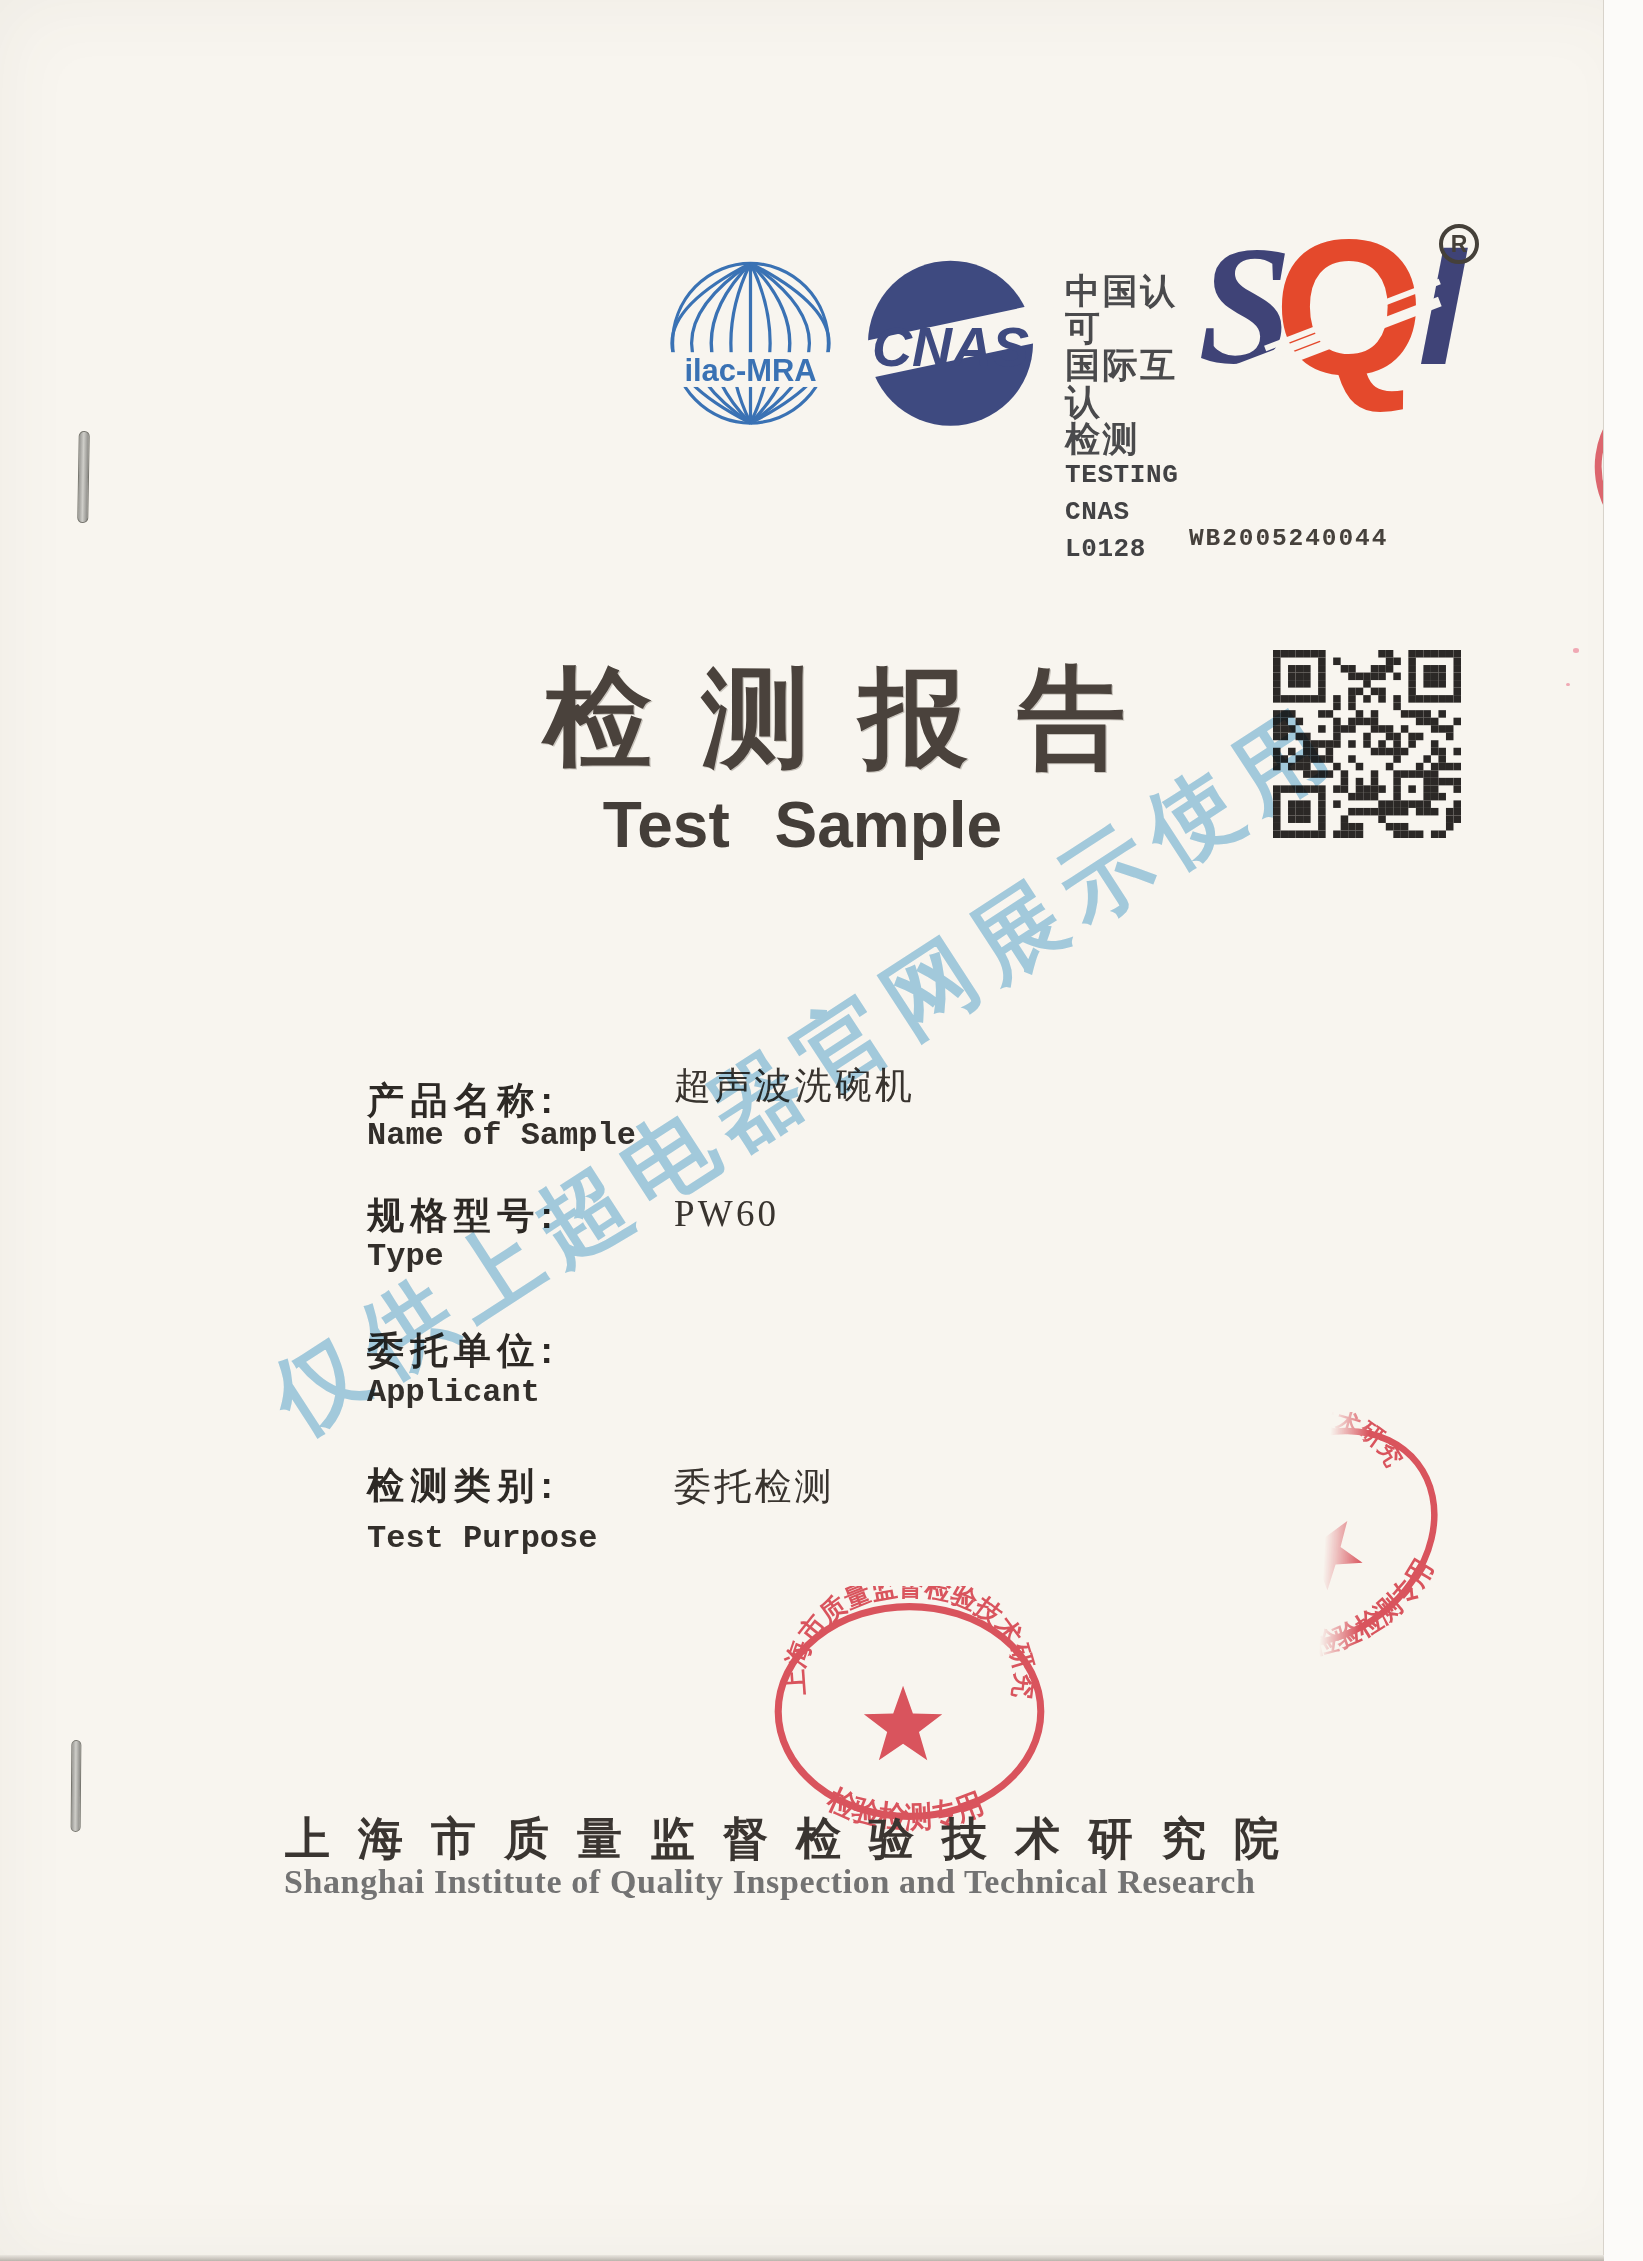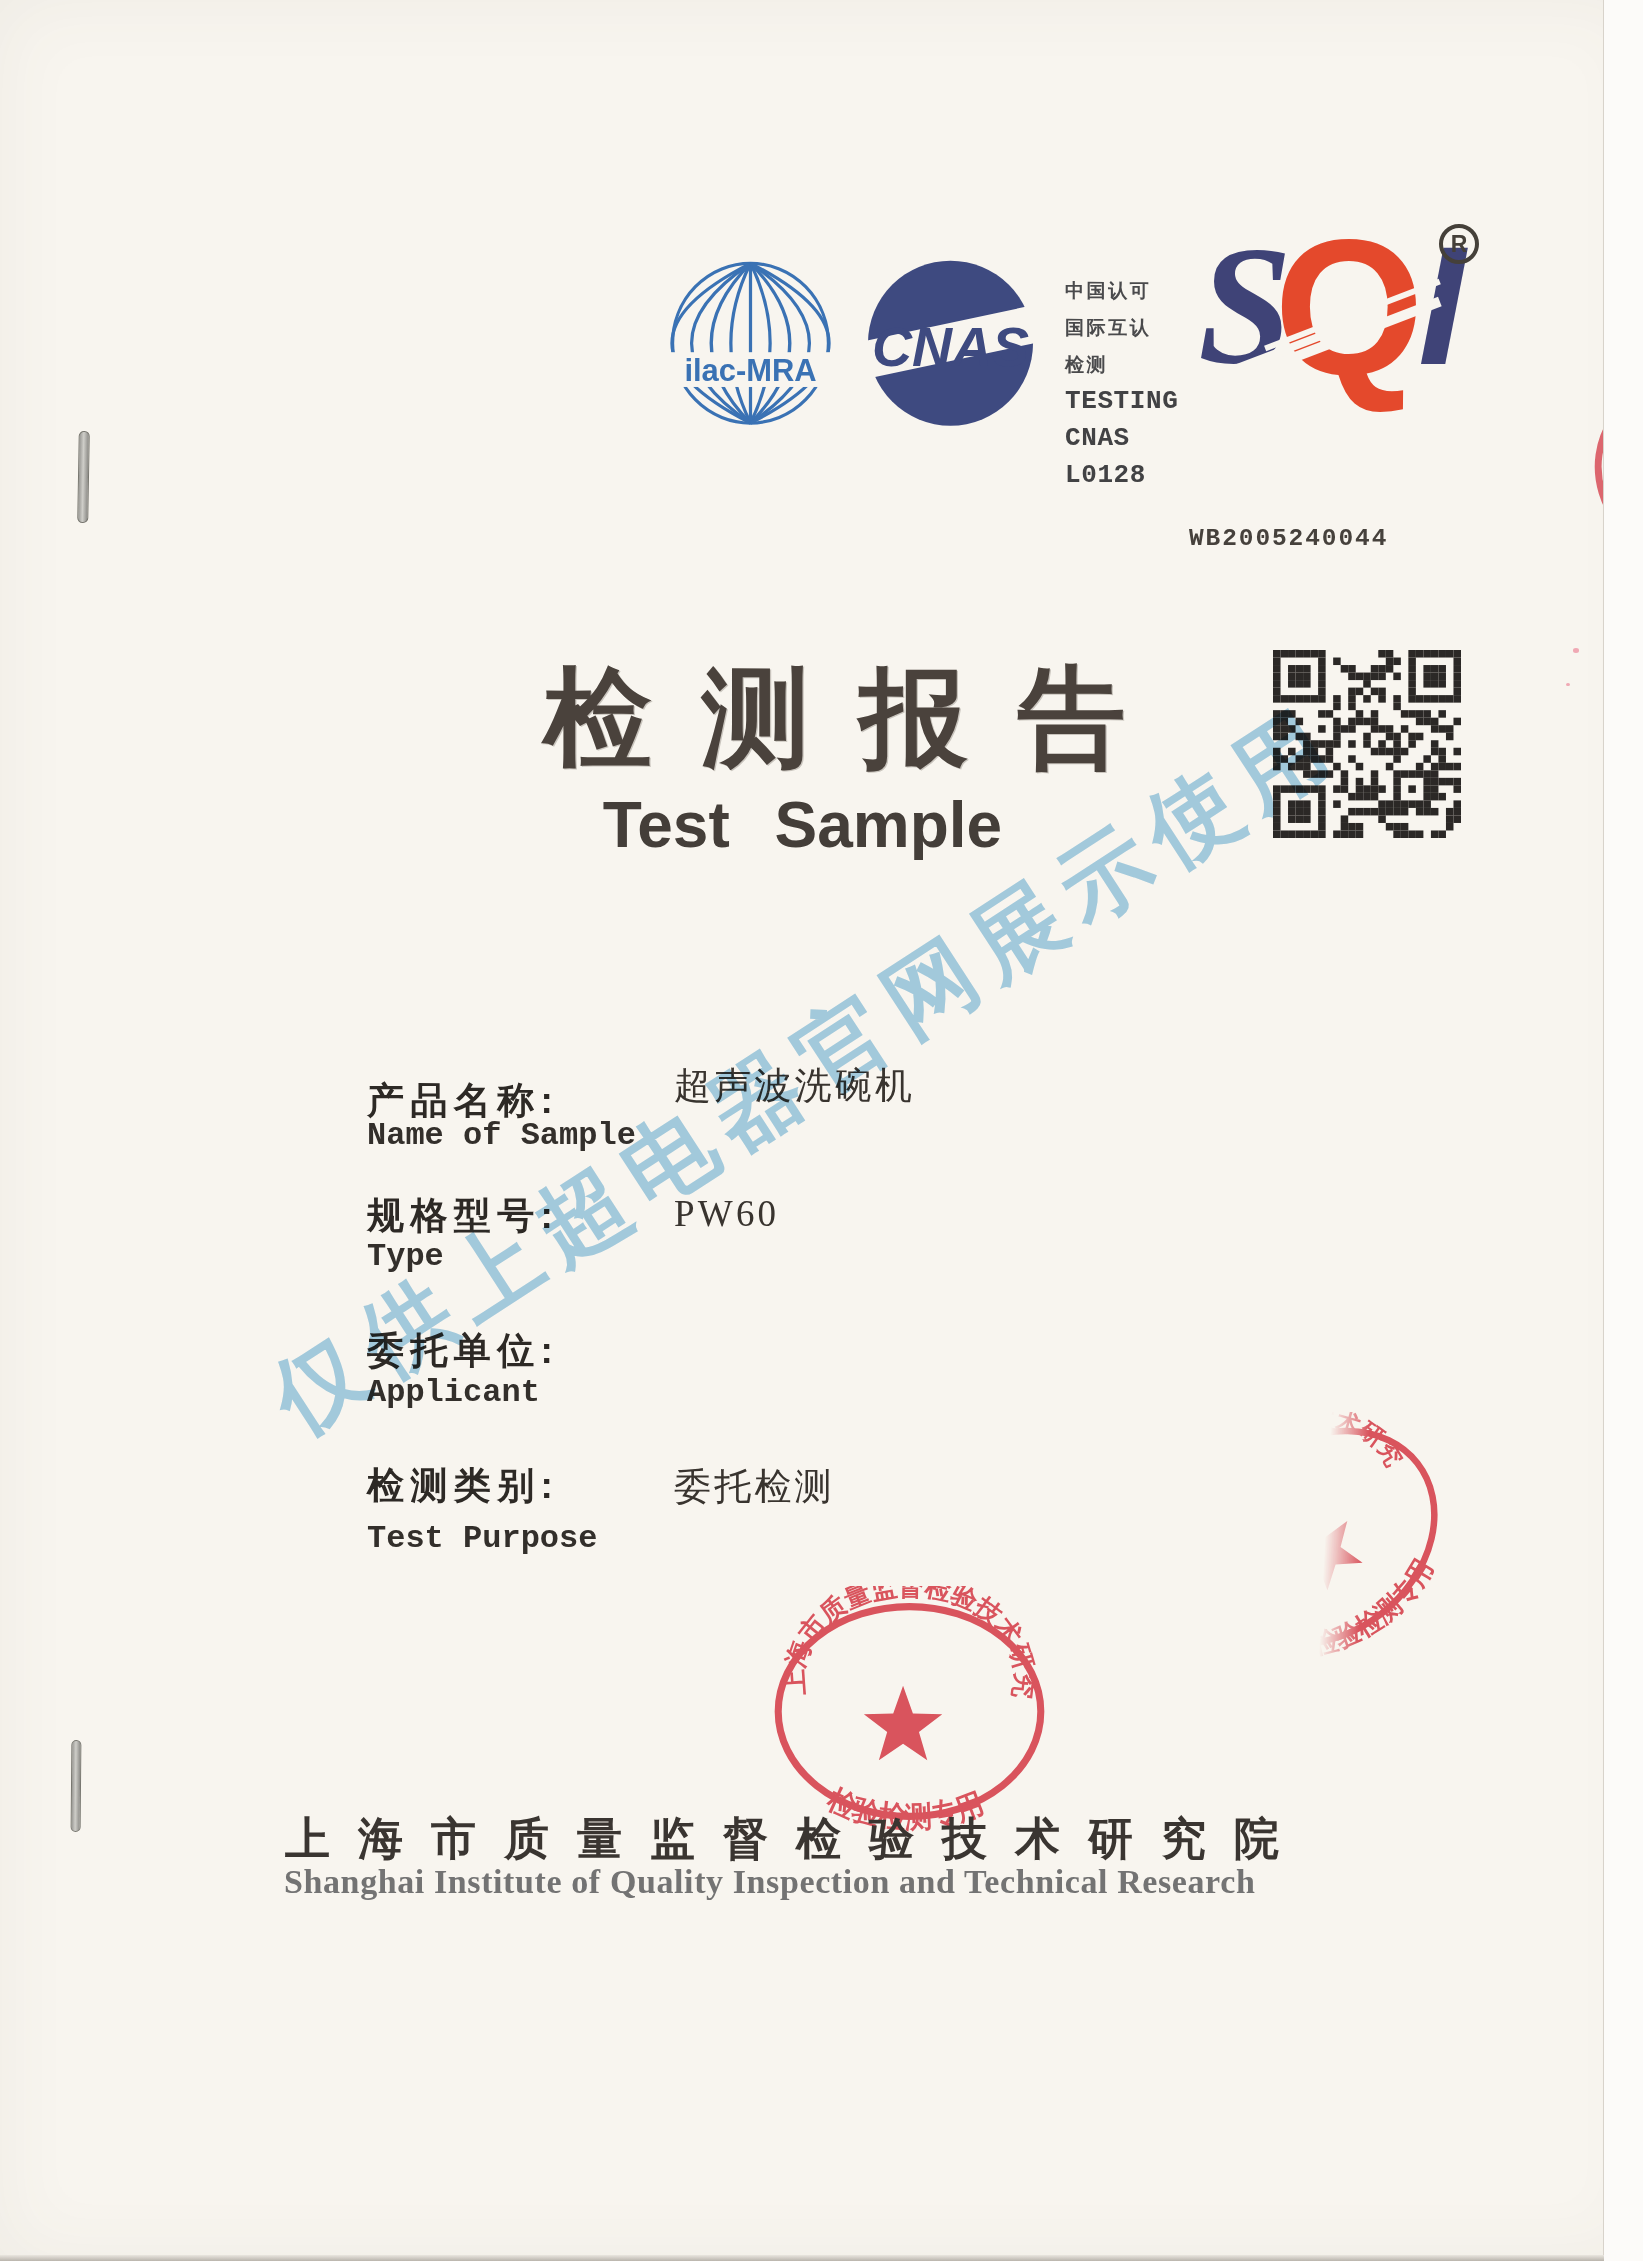--- a/index.html
+++ b/index.html
@@ -3,21 +3,21 @@
 <meta charset="utf-8">
 <style>
   html,body{margin:0;padding:0;background:#e9e6e0;}
   #page{position:relative;width:1644px;height:2261px;background:#f8f5ef;overflow:hidden;
         font-family:"Liberation Sans",sans-serif;box-shadow:inset 0 0 77px rgba(90,80,60,.06);}
   .abs{position:absolute;}
   
   #ilac-logo{left:670px;top:258px;width:161px;height:171px;overflow:visible;}
   #cnas-logo{left:857px;top:258px;width:187px;height:171px;overflow:visible;}
   #accred-block{left:1065px;top:272px;width:148px;color:#4a4a4c;}
-  #accred-block .cn{font-size:19px;line-height:37px;letter-spacing:2.6px;font-weight:600;}
+  #accred-block .cn{font-size:35px;line-height:37px;letter-spacing:2.6px;font-weight:600;}
   #accred-block .en{font-size:26px;line-height:37px;font-weight:bold;letter-spacing:0.6px;color:#424244;font-family:Liberation Mono, monospace;}
   #sqi-logo{left:1198px;top:255px;width:303px;height:151px;}
   #sqi-logo span{position:absolute;line-height:1;}
   .sqi-s{left:0;top:-34px;font-size:169px;font-weight:bold;font-style:italic;
          font-family:"Liberation Serif",serif;color:#3f4377;}
   .sqi-q{left:76px;top:-44px;font-size:193px;font-weight:bold;color:#e4492c;}
   .sqi-i{left:220px;top:-34px;font-size:169px;font-weight:bold;font-style:italic;color:#3f4377;}
   .sqi-slit{position:absolute;background:#f8f5ef;transform:rotate(-21deg);}
   #reg-mark{left:1439px;top:224px;width:32px;height:32px;border:4.5px solid #454039;border-radius:50%;
             color:#454039;font-size:23px;font-weight:bold;display:flex;align-items:center;justify-content:center;}

